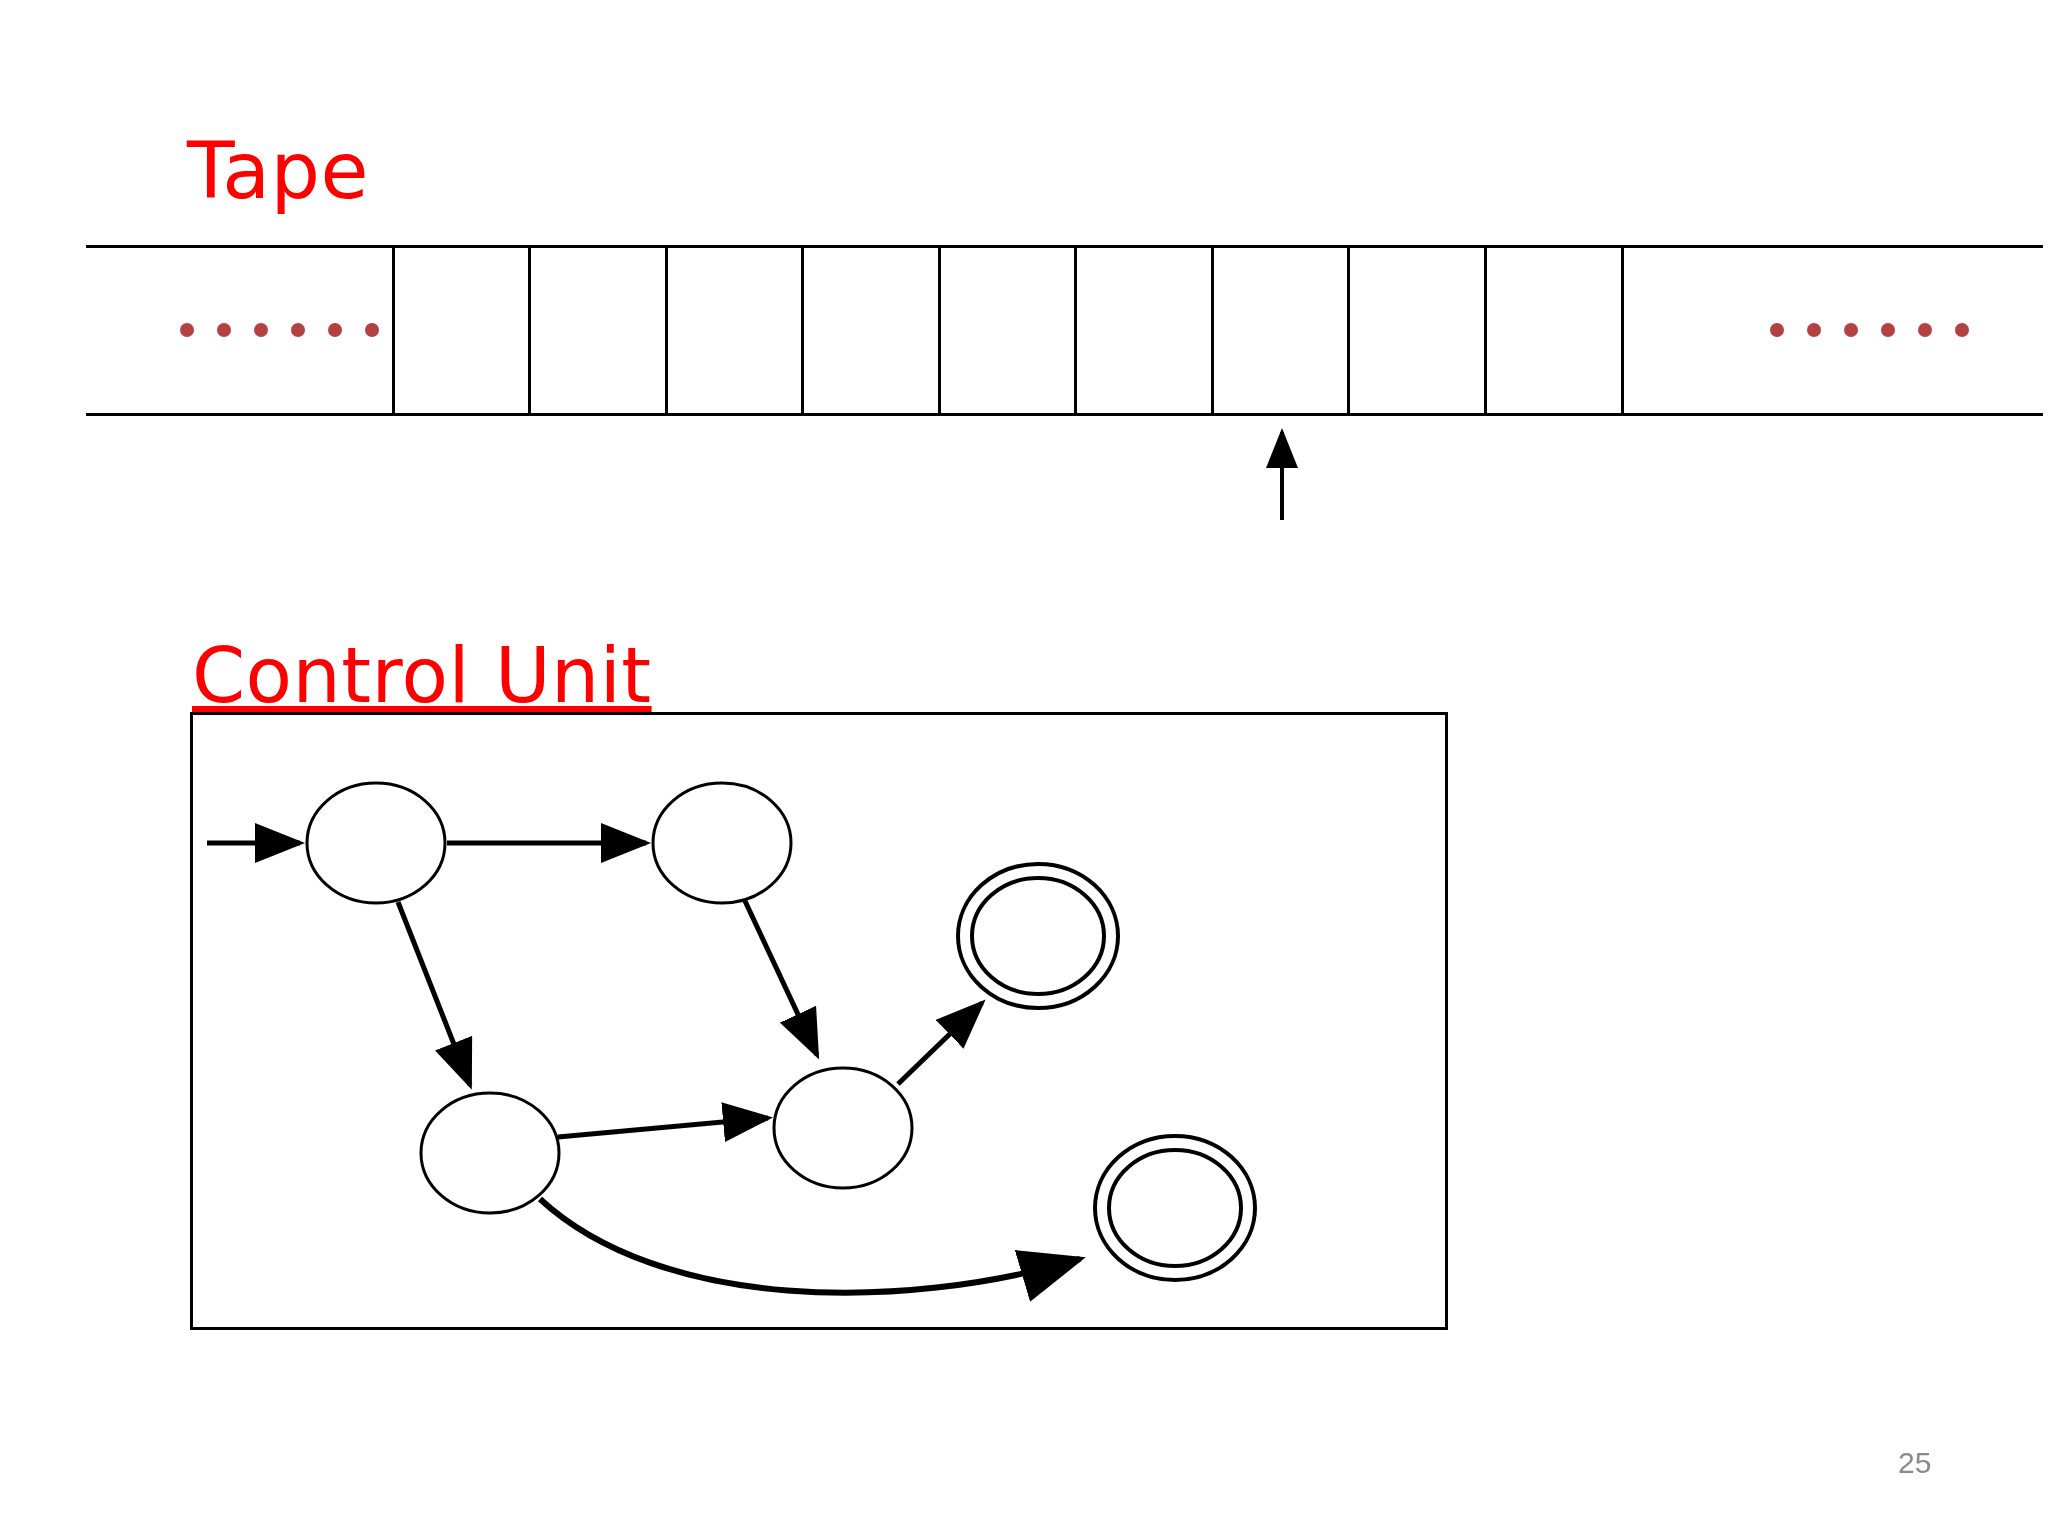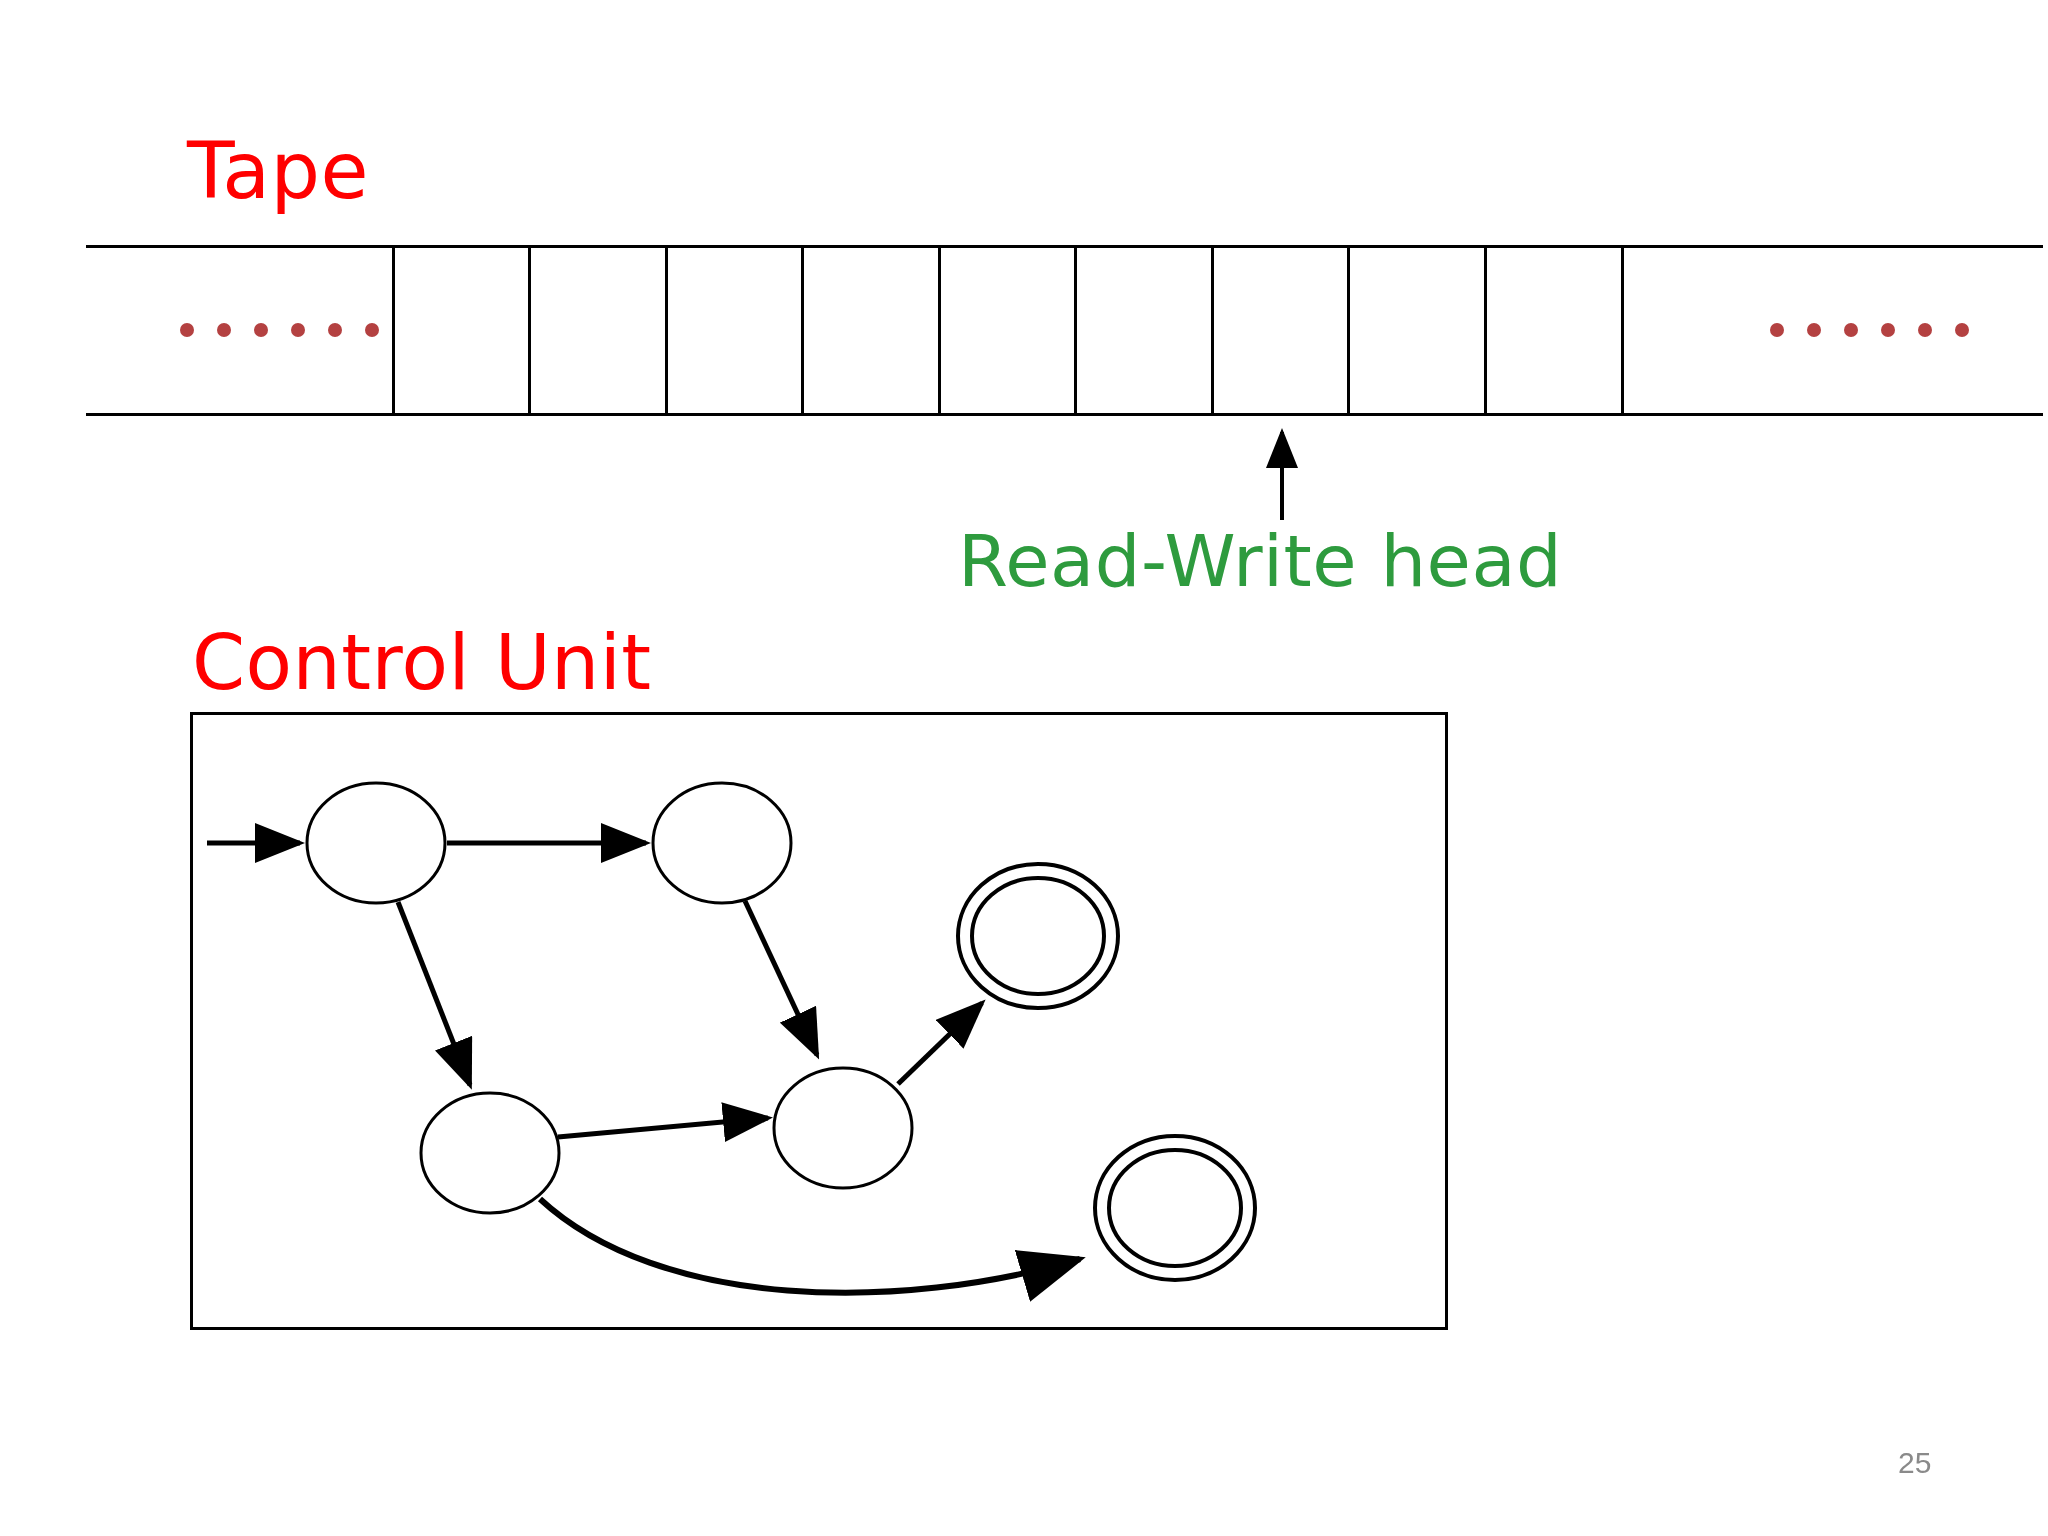--- a/index.html
+++ b/index.html
@@ -27,23 +27,24 @@
   }
   #tape-label {
     left: 155px;
     top: 132px;
     font-size: 78px;
     color: #FF0000;
     margin-left: 32px;
   }
   #control-unit-label {
     left: 192px;
-    top: 625px;
+    top: 638px;
     font-size: 76px;
     color: #FF0000;
+    text-decoration: underline;
   }
   #rw-head-label {
     left: 958px;
     top: 525px;
     font-size: 72px;
     color: #2E9B3E;
   }
 
   
   #tape {
@@ -151,21 +152,20 @@
     <div id="dots-right" class="tape-dots">
       <span class="dot"></span>
       <span class="dot"></span>
       <span class="dot"></span>
       <span class="dot"></span>
       <span class="dot"></span>
       <span class="dot"></span>
     </div>
   </div>
 
-  <div id="rw-head-label" class="hand-label">Read-Write head</div>
 
   <div id="control-unit-label" class="hand-label">Control Unit</div>
 
   <div id="cu-box"></div>
 
   <svg id="overlay" viewBox="0 0 2048 1536">
     <defs>
       <marker id="arrowhead" markerWidth="10" markerHeight="8" refX="9" refY="4" orient="auto" markerUnits="strokeWidth">
         <path d="M0,0 L10,4 L0,8 z" fill="#000000"></path>
       </marker>

